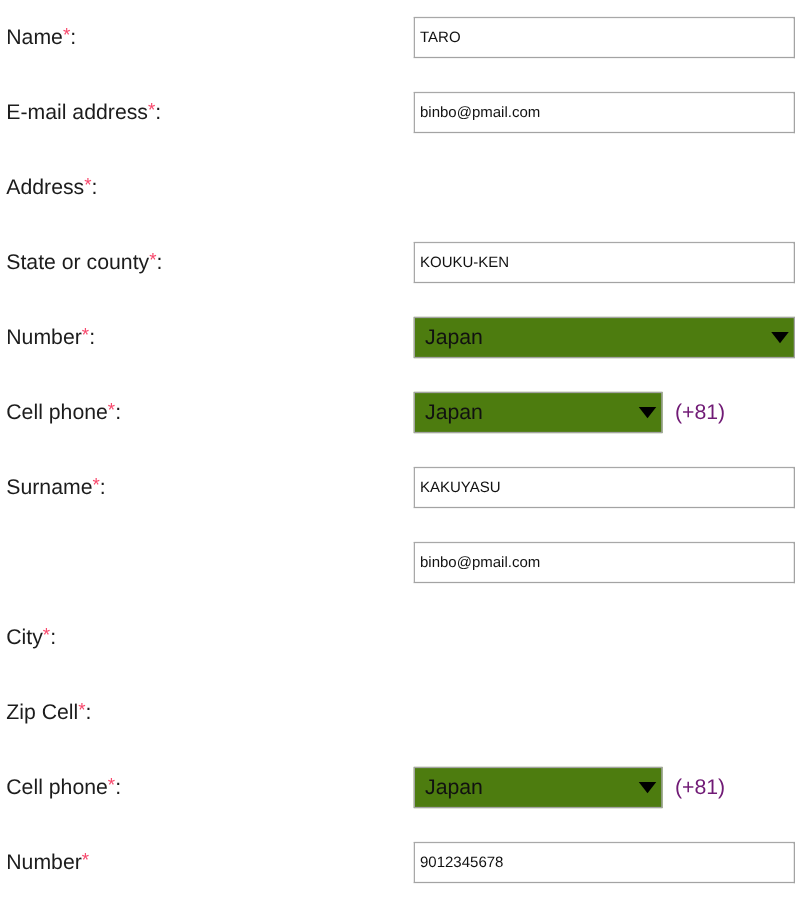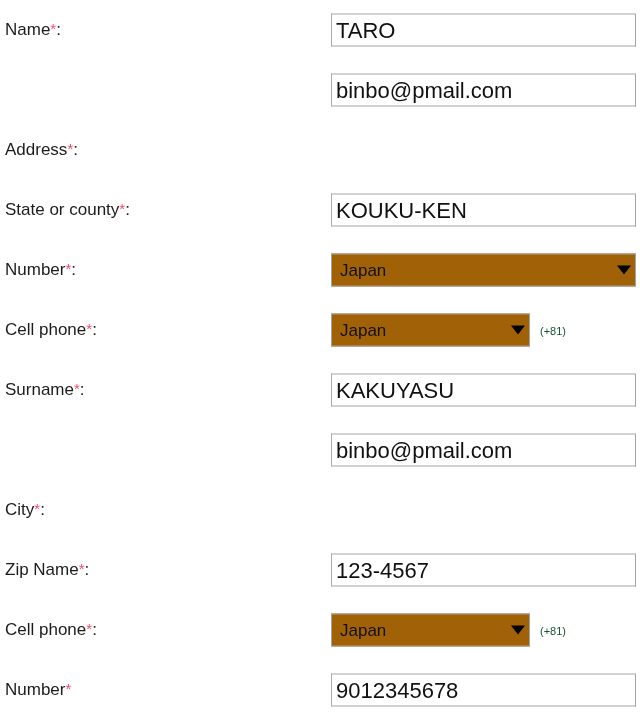--- a/index.html
+++ b/index.html
@@ -62,34 +62,34 @@
 
   .textbox {
     box-sizing: border-box;
     width: 305px;
     height: 33px;
     border: 1px solid #a3a3a3;
     border-top-color: #a8a8a8;
     border-left-color: #a8a8a8;
     background: #ffffff;
     padding: 0 4px;
-    font-size: 22px;
+    font-size: 12px;
     line-height: 31px;
     color: #111111;
     font-family: "Liberation Sans", sans-serif;
     white-space: nowrap;
     overflow: hidden;
     display: block;
   }
 
   .selectbox {
     box-sizing: border-box;
     height: 33px;
     border: 1px solid #a3a3a3;
-    background: #a16207;
+    background: #4d7c0f;
     padding: 0 4px 0 8px;
     font-size: 17px;
     line-height: 31px;
     color: #111111;
     font-family: "Liberation Sans", sans-serif;
     display: flex;
     align-items: center;
     justify-content: space-between;
     white-space: nowrap;
   }
@@ -107,40 +107,41 @@
     width: 0;
     height: 0;
     border-left: 7px solid transparent;
     border-right: 7px solid transparent;
     border-top: 9px solid #000000;
     margin-left: 10px;
     flex: none;
   }
 
   .suffix {
-    font-size: 11px;
-    color: #14532d;
+    font-size: 17px;
+    color: #701a75;
     margin-left: 10px;
     white-space: nowrap;
     font-family: "Liberation Sans", sans-serif;
   }
 </style>
 </head>
 <body>
 
 <div class="form">
 
   <div class="row">
     <div class="label"><span>Name</span><span class="req">*</span><span>:</span></div>
     <div class="field-wrap">
       <div class="textbox">TARO</div>
     </div>
   </div>
 
   <div class="row">
+    <div class="label"><span>E-mail address</span><span class="req">*</span><span>:</span></div>
     <div class="field-wrap">
       <div class="textbox">binbo@pmail.com</div>
     </div>
   </div>
 
   <div class="row">
     <div class="label"><span>Address</span><span class="req">*</span><span>:</span></div>
   </div>
 
   <div class="row">
@@ -182,24 +183,21 @@
     <div class="field-wrap">
       <div class="textbox">binbo@pmail.com</div>
     </div>
   </div>
 
   <div class="row">
     <div class="label"><span>City</span><span class="req">*</span><span>:</span></div>
   </div>
 
   <div class="row">
-    <div class="label"><span>Zip Name</span><span class="req">*</span><span>:</span></div>
-    <div class="field-wrap">
-      <div class="textbox">123-4567</div>
-    </div>
+    <div class="label"><span>Zip Cell</span><span class="req">*</span><span>:</span></div>
   </div>
 
   <div class="row">
     <div class="label"><span>Cell phone</span><span class="req">*</span><span>:</span></div>
     <div class="field-wrap">
       <div class="selectbox narrow">
         <span class="select-value">Japan</span>
         <span class="arrow"></span>
       </div>
       <span class="suffix">(+81)</span>

